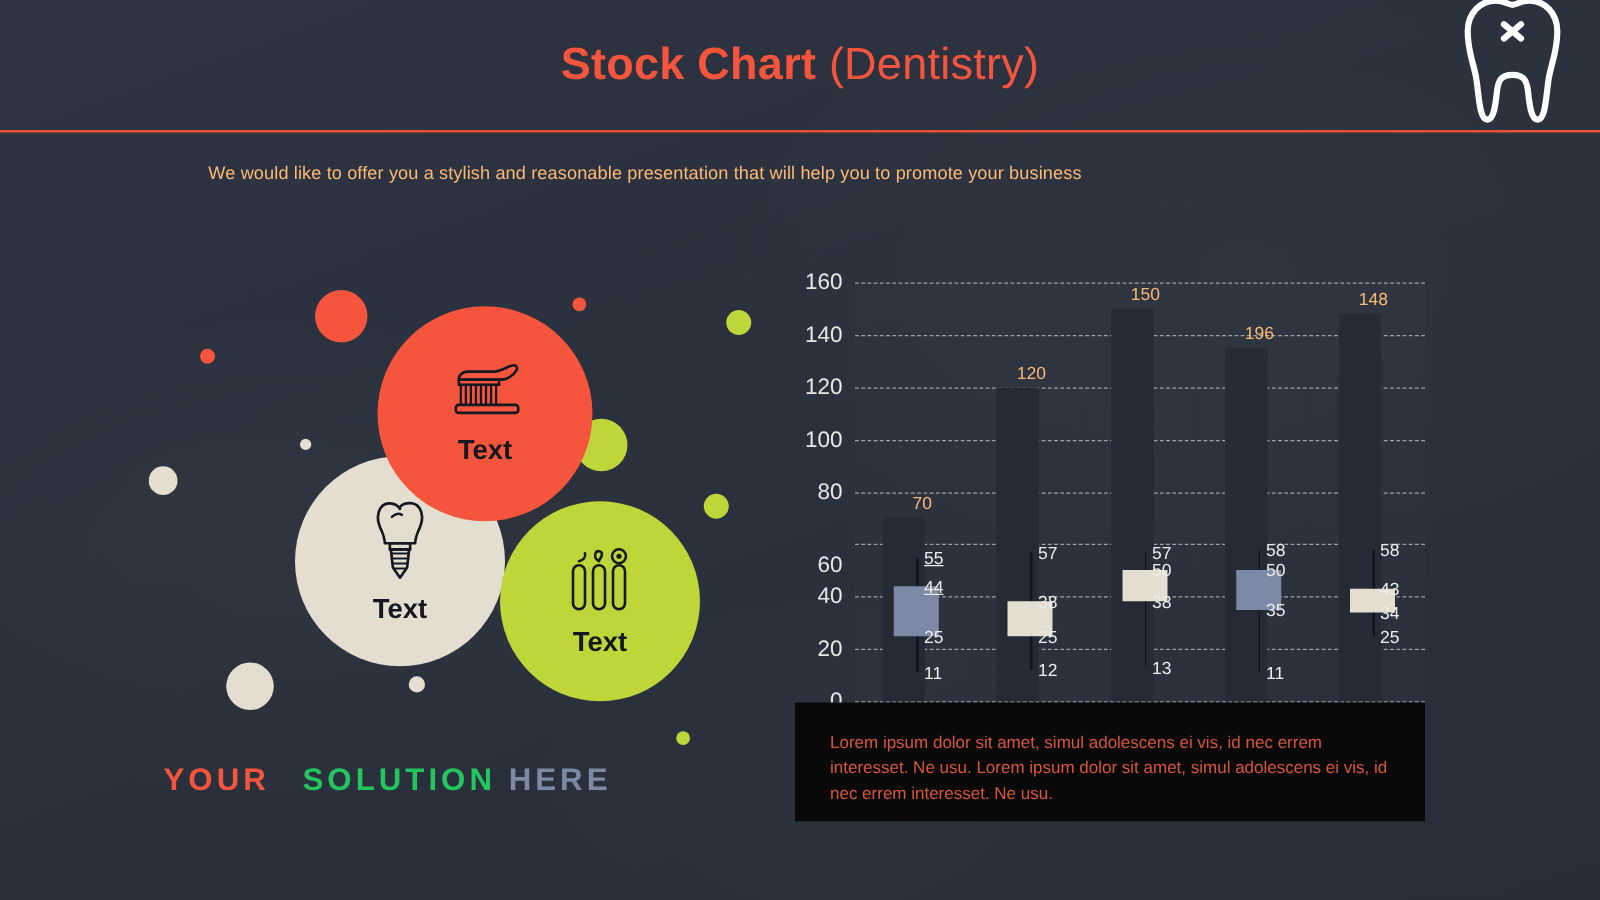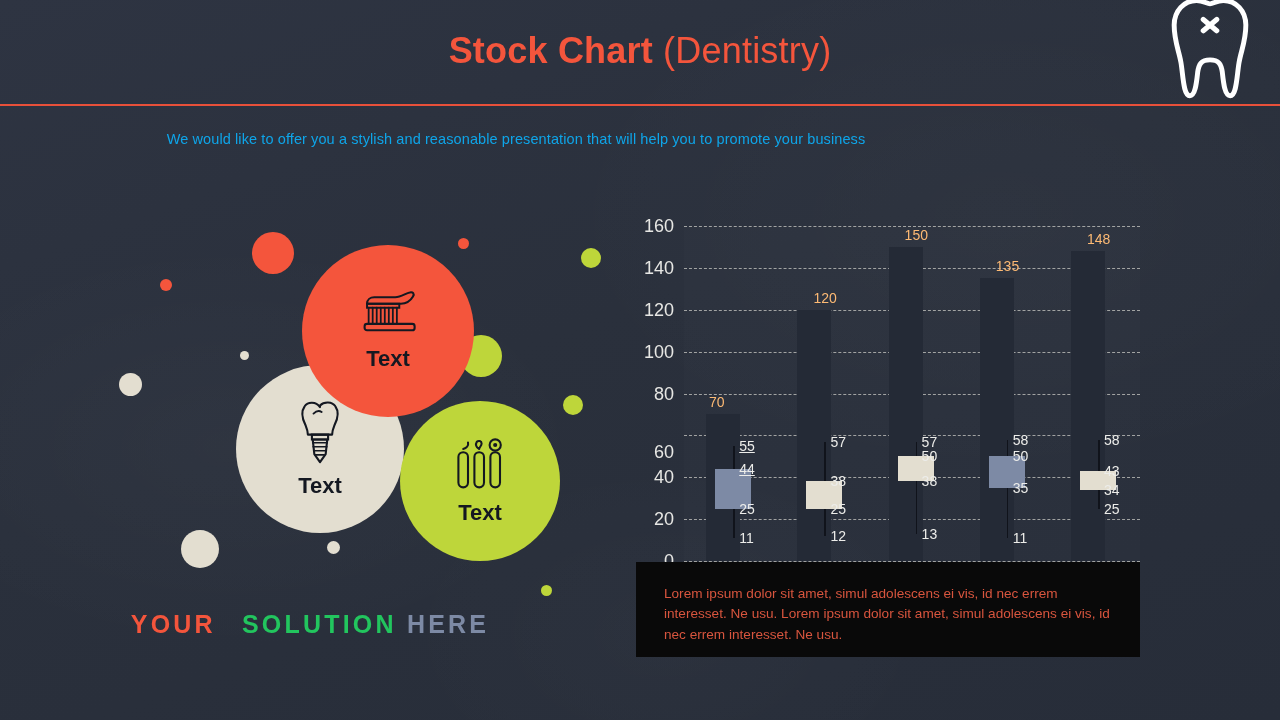--- a/index.html
+++ b/index.html
@@ -23,21 +23,21 @@
   .title{
     position:absolute;top:30px;left:0;width:1280px;text-align:center;
     font-size:36px;letter-spacing:.2px;color:#f4553c;white-space:nowrap;
   }
   .title .strong{font-weight:bold;}
   .title .light{font-weight:normal;}
   .rule{position:absolute;top:104px;left:0;width:1280px;height:2px;background:#e8503a;}
 
   .subtitle{
     position:absolute;top:131px;left:0;width:1032px;text-align:center;
-    font-size:14.5px;color:#0ea5e9;letter-spacing:.1px;white-space:nowrap;
+    font-size:14.5px;color:#fdba74;letter-spacing:.1px;white-space:nowrap;
   }
 
   
   .tooth{position:absolute;top:-4px;right:14px;width:112px;height:112px;}
 
   
   .infographic{position:absolute;left:0;top:160px;width:620px;height:500px;}
   .dot{position:absolute;border-radius:50%;}
   .bubble{position:absolute;border-radius:50%;display:flex;flex-direction:column;
     align-items:center;justify-content:center;}
@@ -177,21 +177,21 @@
       <div class="grid" style="top: 293.125px;"></div>
       <div class="grid" style="top: 251.25px;"></div>
       <div class="grid" style="top: 209.375px;"></div>
       <div class="grid" style="top: 167.5px;"></div>
       <div class="grid" style="top: 125.625px;"></div>
       <div class="grid" style="top: 83.75px;"></div>
       <div class="grid" style="top: 41.875px;"></div>
       <div class="grid" style="top: 0px;"></div>
       <div class="colband" style="left: 0px; width: 91.2px; height: 335px;"></div>
       <div class="col" style="left: 22.216px; width: 34px; height: 146.562px;"></div>
-      <div class="colcap" style="left: 25px; top: 168.438px;">70</div>
+      <div class="colcap" style="left: 46px; top: 168.438px;">70</div>
       <div class="wick" style="left: 49.216px; top: 219.844px; height: 92.125px;"></div>
       <div class="box up" style="left: 31.216px; width: 36px; top: 242.875px; height: 39.7812px;"></div>
       <div class="vlab" style="left: 55.216px; top: 219.844px; text-decoration: underline;">55</div>
       <div class="vlab" style="left: 55.216px; top: 242.875px; text-decoration: underline;">44</div>
       <div class="vlab" style="left: 55.216px; top: 282.656px;">25</div>
       <div class="vlab" style="left: 55.216px; top: 311.969px;">11</div>
       <div class="colband" style="left: 91.2px; width: 91.2px; height: 335px;"></div>
       <div class="col" style="left: 113.416px; width: 34px; height: 251.25px;"></div>
       <div class="colcap" style="left: 129.416px; top: 63.75px;">120</div>
       <div class="wick" style="left: 140.416px; top: 215.656px; height: 94.2188px;"></div>
@@ -204,21 +204,21 @@
       <div class="col" style="left: 204.616px; width: 34px; height: 314.062px;"></div>
       <div class="colcap" style="left: 220.616px; top: 0.9375px;">150</div>
       <div class="wick" style="left: 231.616px; top: 215.656px; height: 92.125px;"></div>
       <div class="box down" style="left: 213.616px; width: 36px; top: 230.312px; height: 25.125px;"></div>
       <div class="vlab" style="left: 237.616px; top: 215.656px;">57</div>
       <div class="vlab" style="left: 237.616px; top: 230.312px;">50</div>
       <div class="vlab" style="left: 237.616px; top: 255.438px;">38</div>
       <div class="vlab" style="left: 237.616px; top: 307.781px;">13</div>
       <div class="colband" style="left: 273.6px; width: 91.2px; height: 335px;"></div>
       <div class="col" style="left: 295.816px; width: 34px; height: 282.656px;"></div>
-      <div class="colcap" style="left: 311.816px; top: 32.3438px;">135</div>
+      <div class="colcap" style="left: 311.816px; top: 32.3438px;">196</div>
       <div class="wick" style="left: 322.816px; top: 213.562px; height: 98.4062px;"></div>
       <div class="box up" style="left: 304.816px; width: 36px; top: 230.312px; height: 31.4062px;"></div>
       <div class="vlab" style="left: 328.816px; top: 213.562px;">58</div>
       <div class="vlab" style="left: 328.816px; top: 230.312px;">50</div>
       <div class="vlab" style="left: 328.816px; top: 261.719px;">35</div>
       <div class="vlab" style="left: 328.816px; top: 311.969px;">11</div>
       <div class="colband" style="left: 364.8px; width: 91.2px; height: 335px;"></div>
       <div class="col" style="left: 387.016px; width: 34px; height: 309.875px;"></div>
       <div class="colcap" style="left: 403.016px; top: 5.125px;">148</div>
       <div class="wick" style="left: 414.016px; top: 213.562px; height: 69.0938px;"></div>

